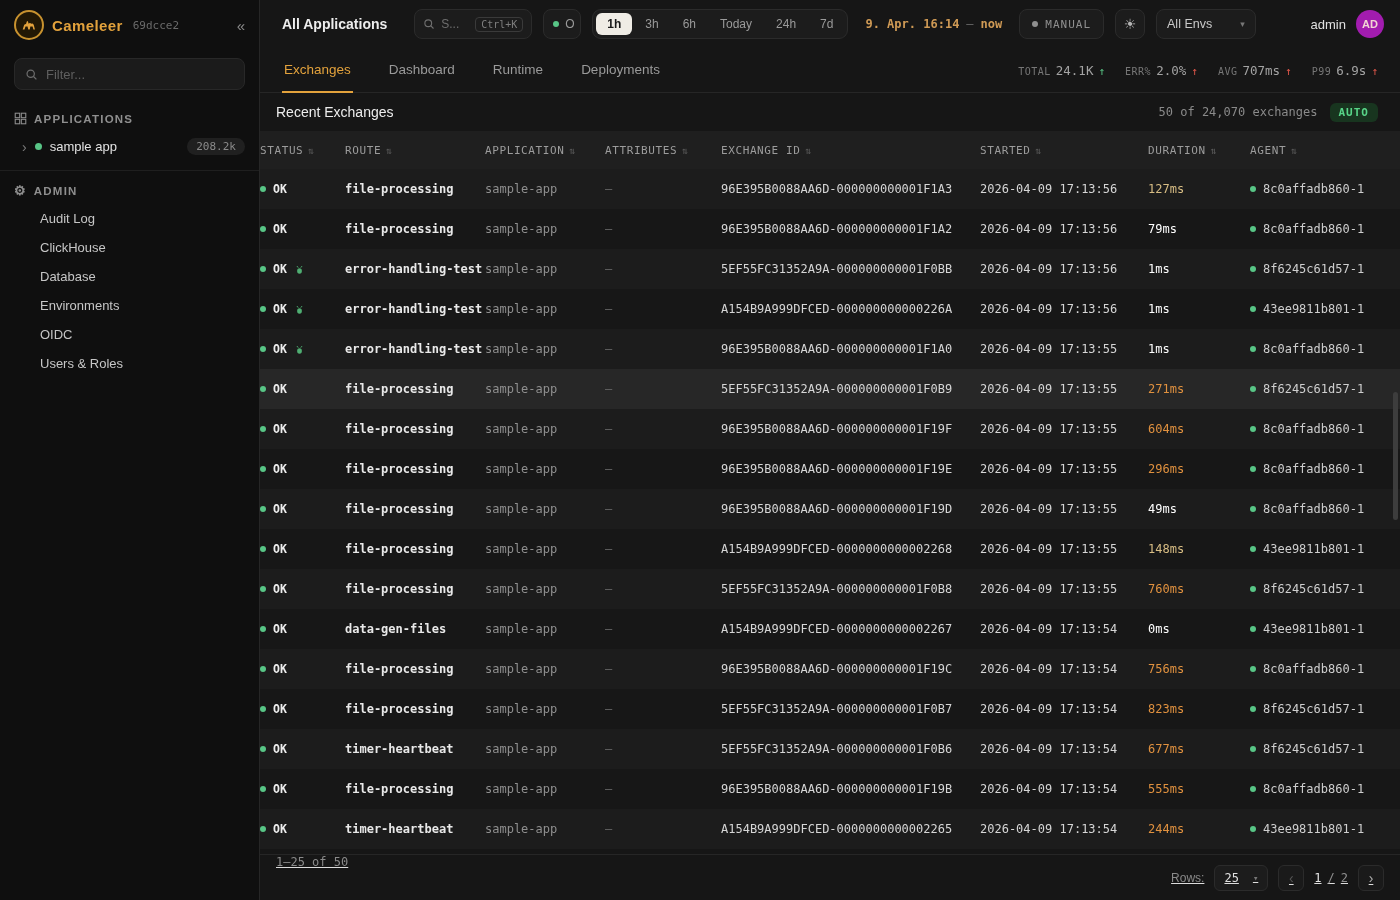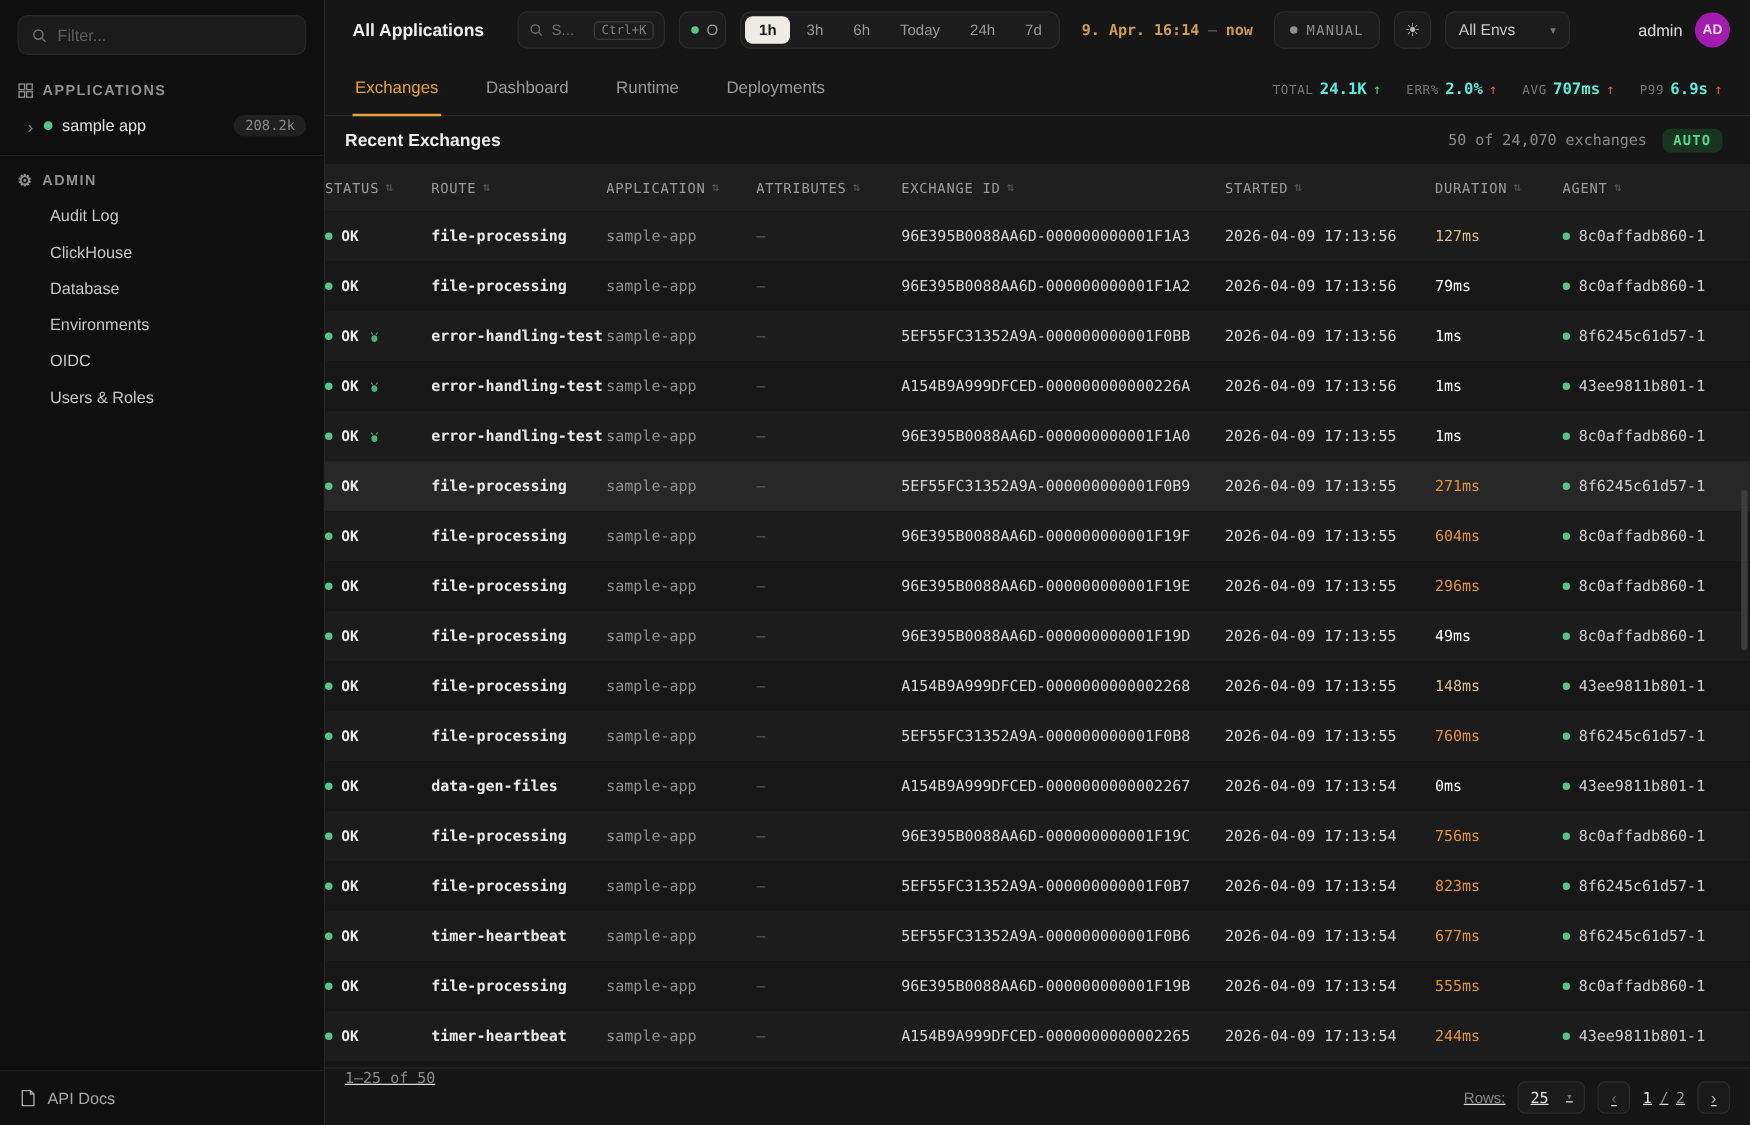--- a/index.html
+++ b/index.html
@@ -51,27 +51,27 @@
   .user-name { font-size: 13px; color: #e0e0e0; }
   .avatar { width: 28px; height: 28px; border-radius: 50%; background: #a21caf; color: #f2d4d4; font-size: 11px; font-weight: bold; display: flex; align-items: center; justify-content: center; cursor: pointer; }
 
   .tabbar { height: 45px; border-bottom: 1px solid #262626; display: flex; align-items: stretch; padding: 0 22px; flex-shrink: 0; }
   .tabs { display: flex; gap: 34px; }
   .tab { display: flex; align-items: center; font-size: 13.5px; color: #9a9a9a; border-bottom: 2px solid transparent; cursor: pointer; padding: 0 2px; margin-bottom: -1px; }
   .tab.active { color: #e3a23c; border-bottom-color: #e3a23c; }
   .stats-bar { margin-left: auto; display: flex; align-items: center; gap: 20px; font-family: "DejaVu Sans Mono", monospace; }
   .stat { display: flex; align-items: baseline; gap: 5px; }
   .stat-label { font-size: 10px; color: #777; letter-spacing: .5px; }
-  .stat-value { font-size: 12.5px; font-weight: bold; color: #5eead4; text-align: center; }
+  .stat-value { font-size: 12.5px; font-weight: normal; color: #a3a3a3; text-align: center; }
   .stat-arrow { font-size: 11px; }
   .stat-arrow.good { color: #58c586; }
   .stat-arrow.bad { color: #e0564a; }
 
   .recent-bar { height: 38px; display: flex; align-items: center; padding: 0 22px 0 16px; flex-shrink: 0; }
-  .recent-title { font-size: 14px; font-weight: bold; color: #ededed; }
+  .recent-title { font-size: 14px; font-weight: normal; color: #ededed; }
   .recent-right { margin-left: auto; display: flex; align-items: center; gap: 12px; }
   .summary-text { font-family: "DejaVu Sans Mono", monospace; font-size: 12px; color: #8a8a8a; }
   .auto-badge { background: #18351f; color: #58d588; border-radius: 6px; padding: 3px 9px; font-family: "DejaVu Sans Mono", monospace; font-size: 11px; font-weight: bold; letter-spacing: 1px; cursor: pointer; }
 
   .table { flex: 1; display: flex; flex-direction: column; overflow: hidden; }
   .thead, .tr { display: grid; grid-template-columns: 85px 140px 120px 116px 259px 168px 102px 1fr; align-items: center; }
   .thead { background: #1f1f1f; height: 38px; flex-shrink: 0; }
   .th { font-family: "DejaVu Sans Mono", monospace; font-size: 11px; color: #9c9c9c; letter-spacing: .6px; display: flex; align-items: center; gap: 5px; cursor: pointer; white-space: nowrap; overflow: hidden; }
   .sort-icon { color: #5a5a5a; font-size: 10px; }
   .tbody { flex: 1; overflow: hidden; }
@@ -101,20 +101,30 @@
   .page-current { color: #e6e6e6; }
 
   .scroll-thumb { position: absolute; right: 2px; top: 392px; width: 5px; height: 128px; background: #3d3d3d; border-radius: 3px; }
 </style>
 </head>
 <body>
 
 <div class="app">
 
   <aside class="sidebar">
+    <div class="sb-header">
+      <div class="logo-circle">
+        <svg width="18" height="18" viewBox="0 0 20 20">
+          <path d="M3 15 L4.4 10.6 Q5.2 8.3 6.6 9.1 L7.4 6.6 Q8.1 4.9 8.9 6.3 L9.6 8.6 Q11 7.1 12.6 8.7 Q14.6 7.5 15.3 10 L16.6 15 L14.9 15 L14 11.6 L11.5 11.6 L10.8 15 L9.2 15 L8.4 11.6 L6.1 11.6 L5 15 Z" fill="#e3a23c"></path>
+        </svg>
+      </div>
+      <span class="logo-title">Cameleer</span>
+      <span class="logo-sub">69dcce2</span>
+      <span class="collapse-btn">«</span>
+    </div>
 
     <div class="filter-box">
       <svg width="13" height="13" viewBox="0 0 16 16">
         <circle cx="7" cy="7" r="4.5" fill="none" stroke="#6e6e6e" stroke-width="1.5"></circle>
         <line x1="10.5" y1="10.5" x2="14" y2="14" stroke="#6e6e6e" stroke-width="1.5"></line>
       </svg>
       <span>Filter...</span>
     </div>
 
     <div class="section-header">
@@ -145,27 +155,20 @@
         <div class="admin-item">Audit Log</div>
         <div class="admin-item">ClickHouse</div>
         <div class="admin-item">Database</div>
         <div class="admin-item">Environments</div>
         <div class="admin-item">OIDC</div>
         <div class="admin-item">Users &amp; Roles</div>
       </nav>
 
     <div class="sb-spacer"></div>
 
-    <div class="sb-footer">
-      <svg width="13" height="15" viewBox="0 0 14 16">
-        <path d="M2 1.5h7l3 3v10H2z" fill="none" stroke="#a8a8a8" stroke-width="1.2"></path>
-        <path d="M9 1.5v3h3" fill="none" stroke="#a8a8a8" stroke-width="1.2"></path>
-      </svg>
-      <span>API Docs</span>
-    </div>
   </aside>
 
   <div class="main">
 
     <header class="topbar">
       <span class="tb-title">All Applications</span>
 
       <div class="searchbox">
         <svg width="12" height="12" viewBox="0 0 16 16">
           <circle cx="7" cy="7" r="4.5" fill="none" stroke="#6e6e6e" stroke-width="1.5"></circle>

